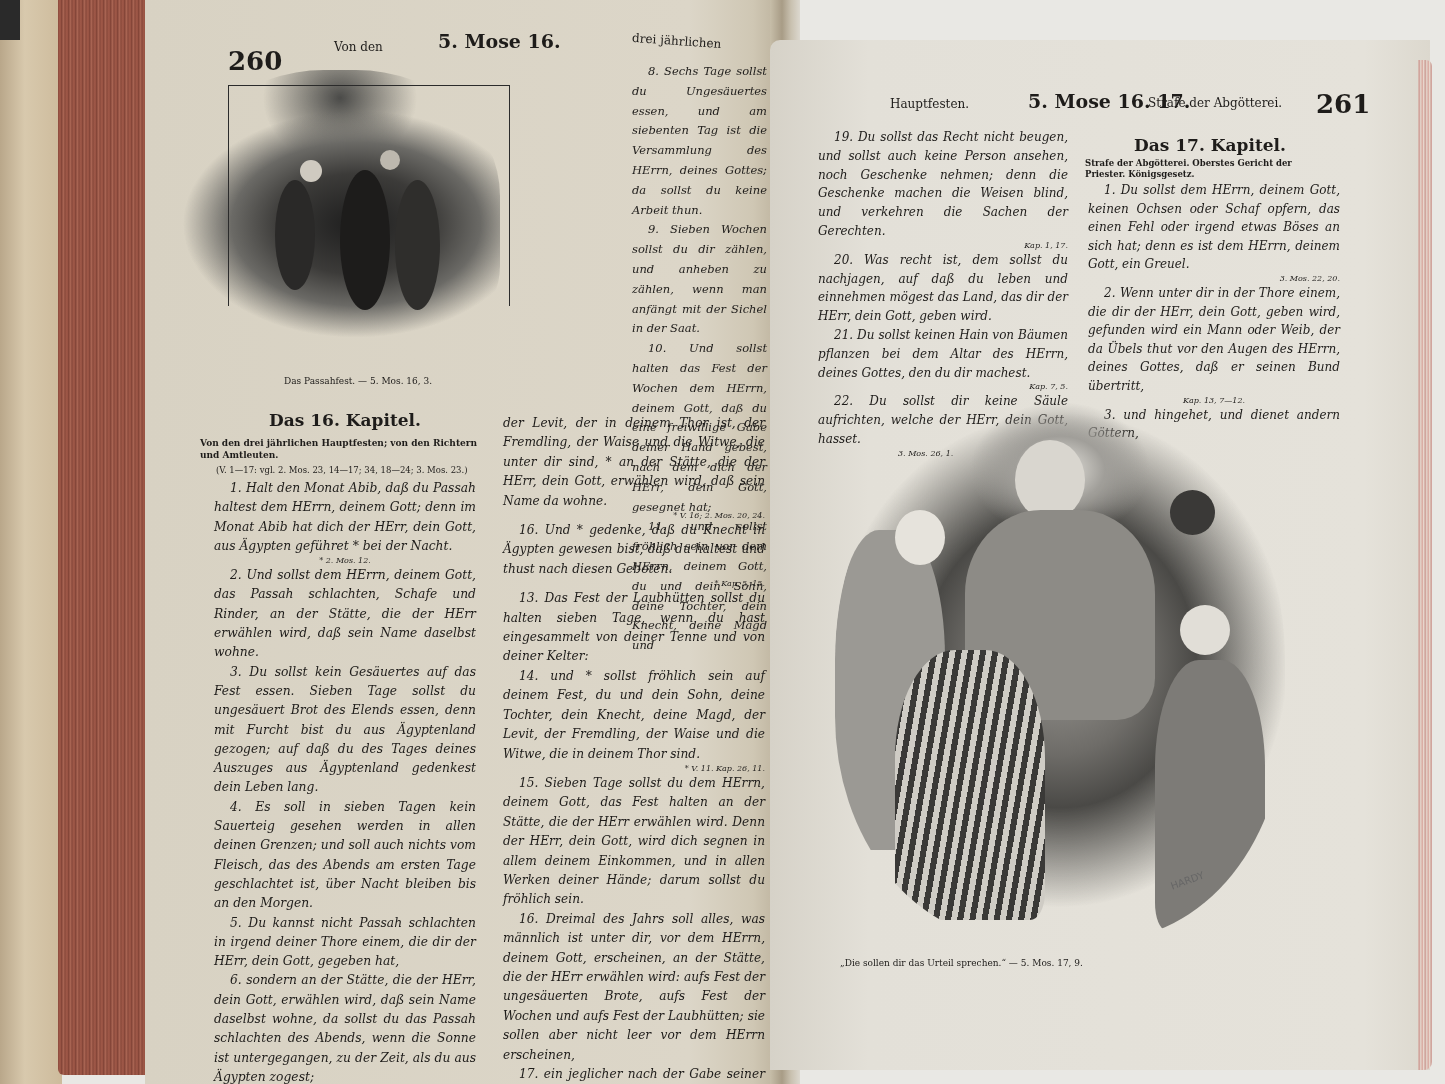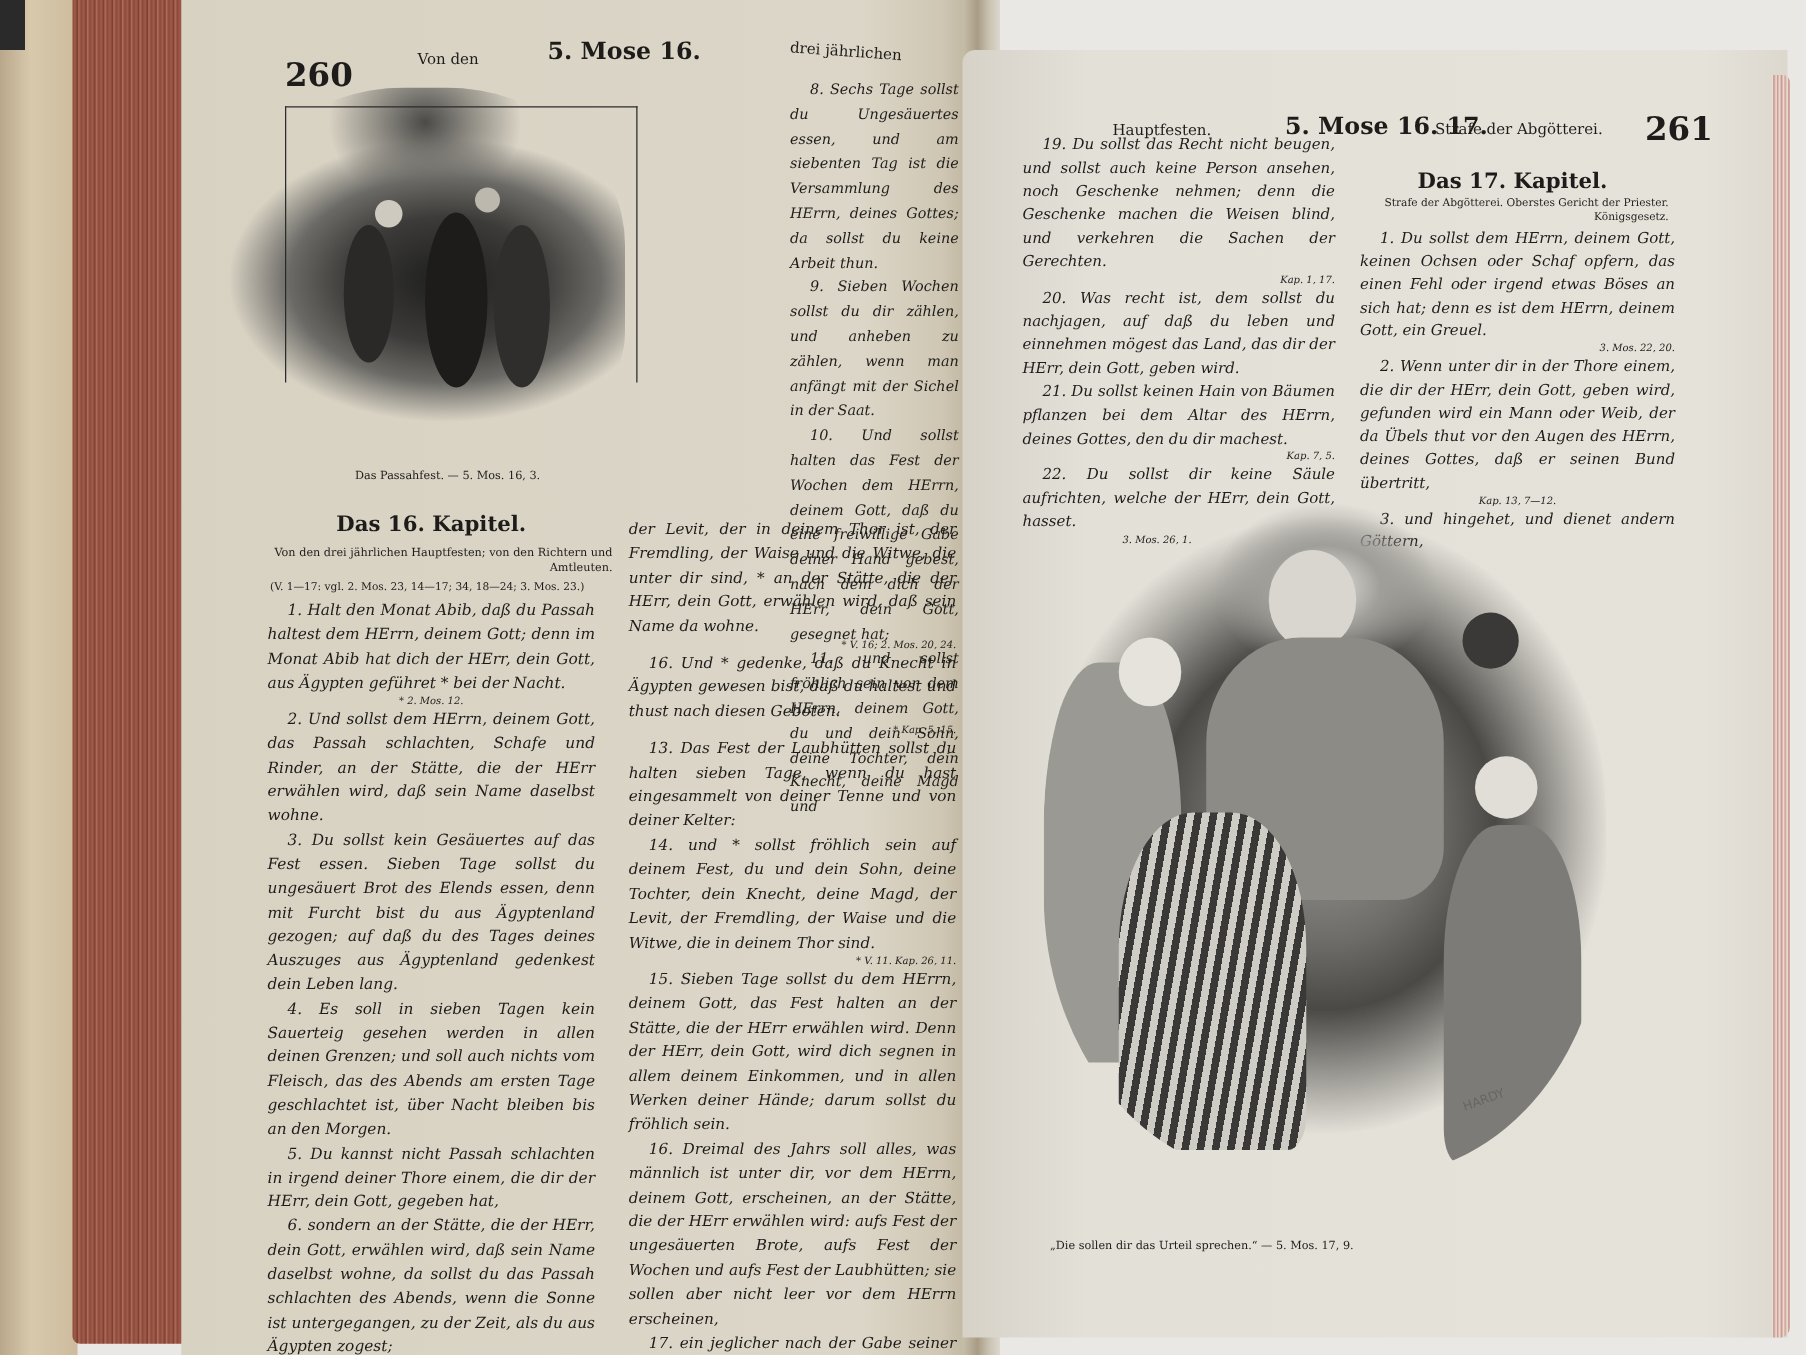--- a/index.html
+++ b/index.html
@@ -40,21 +40,21 @@
     }
     .frak { font-family:"DejaVu Serif", serif; color:#1e1c1a; }
     .abs { position:absolute; }
     .pageno { font-weight:bold; font-size:26px; }
     .runhead { font-size:12px; }
     .runhead-main { font-weight:bold; font-size:19px; }
     .col { position:absolute; font-size:12.3px; line-height:19.3px; text-align:justify; color:#1e1c1a;font-style:italic; }
     .col p { margin:0; text-indent:16px; }
     .col .ref { display:block; text-align:right; font-size:8px; line-height:10px; }
     .chapter-title { font-weight:bold; font-size:17px; text-align:center; }
-    .chapter-sub { font-size:9px; text-align:right; line-height:12px; font-weight:normal; }
+    .chapter-sub { font-size:9px; text-align:left; line-height:12px; font-weight:bold; }
     .caption { font-size:9px; }
     .illus {
       position:absolute; overflow:hidden;
     }
     .illus1 {
       left:180px; top:70px; width:320px; height:280px;
       background:
         radial-gradient(ellipse 60% 45% at 55% 55%, #1e1e1e 0%, #3c3b39 40%, #6b6a66 65%, rgba(200,195,185,0) 90%),
         radial-gradient(ellipse 30% 30% at 50% 10%, #4a4a48 0%, rgba(0,0,0,0) 80%);
       border-radius:45% 45% 30% 30%;
@@ -132,21 +132,21 @@
 </div>
 
 <div class="page-right"></div>
 <div class="page-edges-right"></div>
 
 <div class="abs frak runhead" style="left:890px;top:97px;">Hauptfesten.</div>
 <div class="abs frak runhead-main" style="left:1028px;top:90px;">5. Mose 16. 17.</div>
 <div class="abs frak runhead" style="left:1148px;top:96px;">Strafe der Abgötterei.</div>
 <div class="abs frak pageno" style="left:1316px;top:89px;">261</div>
 
-<div class="col" style="left:818px;top:106px;width:250px;font-size:12px;line-height:18.8px;">
+<div class="col" style="left:818px;top:128px;width:250px;font-size:12px;line-height:18.8px;">
   <p>19. Du sollst das Recht nicht beugen, und sollst auch keine Person ansehen, noch Geschenke nehmen; denn die Geschenke machen die Weisen blind, und verkehren die Sachen der Gerechten.</p>
   <span class="ref">Kap. 1, 17.</span>
   <p>20. Was recht ist, dem sollst du nachjagen, auf daß du leben und einnehmen mögest das Land, das dir der HErr, dein Gott, geben wird.</p>
   <p>21. Du sollst keinen Hain von Bäumen pflanzen bei dem Altar des HErrn, deines Gottes, den du dir machest.</p>
   <span class="ref">Kap. 7, 5.</span>
   <p>22. Du sollst dir keine Säule aufrichten, welche der HErr, dein Gott, hasset.</p>
   <span class="ref" style="text-align:left;padding-left:80px;">3. Mos. 26, 1.</span>
 </div>
 
 <div class="abs frak chapter-title" style="left:1085px;top:135px;width:250px;text-align:center;">Das 17. Kapitel.</div>
@@ -164,13 +164,13 @@
   <div class="figure" style="left:180px;top:60px;width:70px;height:80px;background:#d9d6cf;"></div>
   <div class="figure" style="left:130px;top:130px;width:190px;height:210px;background:#8d8b86;border-radius:40% 40% 20% 20%;"></div>
   <div class="figure" style="left:0px;top:150px;width:110px;height:320px;background:#9b9994;border-radius:40% 40% 10% 10%;"></div>
   <div class="figure" style="left:60px;top:130px;width:50px;height:55px;background:#e6e3dc;"></div>
   <div class="figure" style="left:60px;top:270px;width:150px;height:270px;background:repeating-linear-gradient(100deg,#3a3937 0 6px,#cfccc5 6px 12px);border-radius:40% 40% 10% 10%;"></div>
   <div class="figure" style="left:320px;top:280px;width:110px;height:270px;background:#7d7b77;border-radius:40% 40% 10% 10%;"></div>
   <div class="figure" style="left:345px;top:225px;width:50px;height:50px;background:#e1ded7;"></div>
   <div class="figure" style="left:335px;top:110px;width:45px;height:45px;background:#3a3937;"></div>
   <div class="abs" style="left:335px;top:495px;font-size:10px;color:#666;transform:rotate(-20deg);font-family:'DejaVu Sans',sans-serif;">HARDY</div>
 </div>
-<div class="abs frak caption" style="left:840px;top:992px;">„Die sollen dir das Urteil sprechen.“ — 5. Mos. 17, 9.</div>
+<div class="abs frak caption" style="left:840px;top:958px;">„Die sollen dir das Urteil sprechen.“ — 5. Mos. 17, 9.</div>
 
 </body></html>

